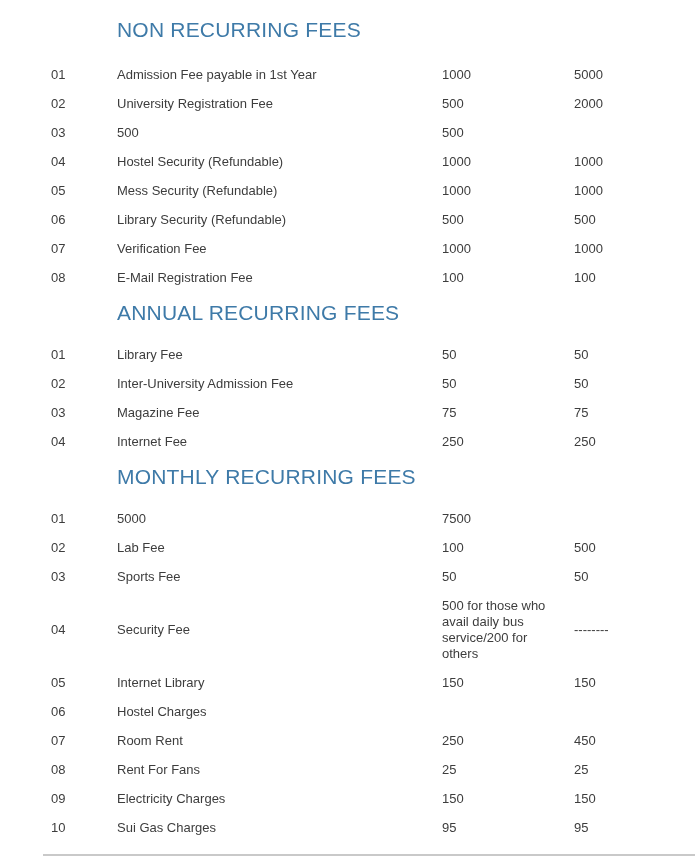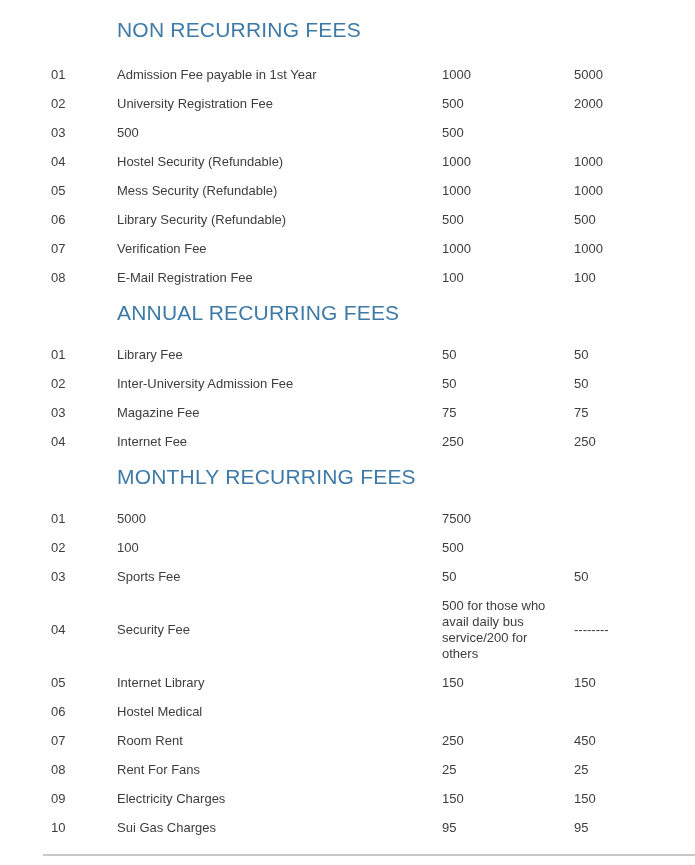--- a/index.html
+++ b/index.html
@@ -170,20 +170,21 @@
     <h2 class="section-title">MONTHLY RECURRING FEES</h2>
     <div class="rows">
   <div class="fee-row">
     <div class="col col-num">01</div>
     <div class="col col-val1">5000</div>
     <div class="col col-val2">7500</div>
   </div>
 
   <div class="fee-row">
     <div class="col col-num">02</div>
+    <div class="col col-desc">Lab Fee</div>
     <div class="col col-val1">100</div>
     <div class="col col-val2">500</div>
   </div>
 
   <div class="fee-row">
     <div class="col col-num">03</div>
     <div class="col col-desc">Sports Fee</div>
     <div class="col col-val1">50</div>
     <div class="col col-val2">50</div>
   </div>
@@ -197,21 +198,21 @@
 
   <div class="fee-row">
     <div class="col col-num">05</div>
     <div class="col col-desc">Internet Library</div>
     <div class="col col-val1">150</div>
     <div class="col col-val2">150</div>
   </div>
 
   <div class="fee-row">
     <div class="col col-num">06</div>
-    <div class="col col-desc">Hostel Medical</div>
+    <div class="col col-desc">Hostel Charges</div>
     <div class="col col-val1"></div>
     <div class="col col-val2"></div>
   </div>
 
   <div class="fee-row">
     <div class="col col-num">07</div>
     <div class="col col-desc">Room Rent</div>
     <div class="col col-val1">250</div>
     <div class="col col-val2">450</div>
   </div>

